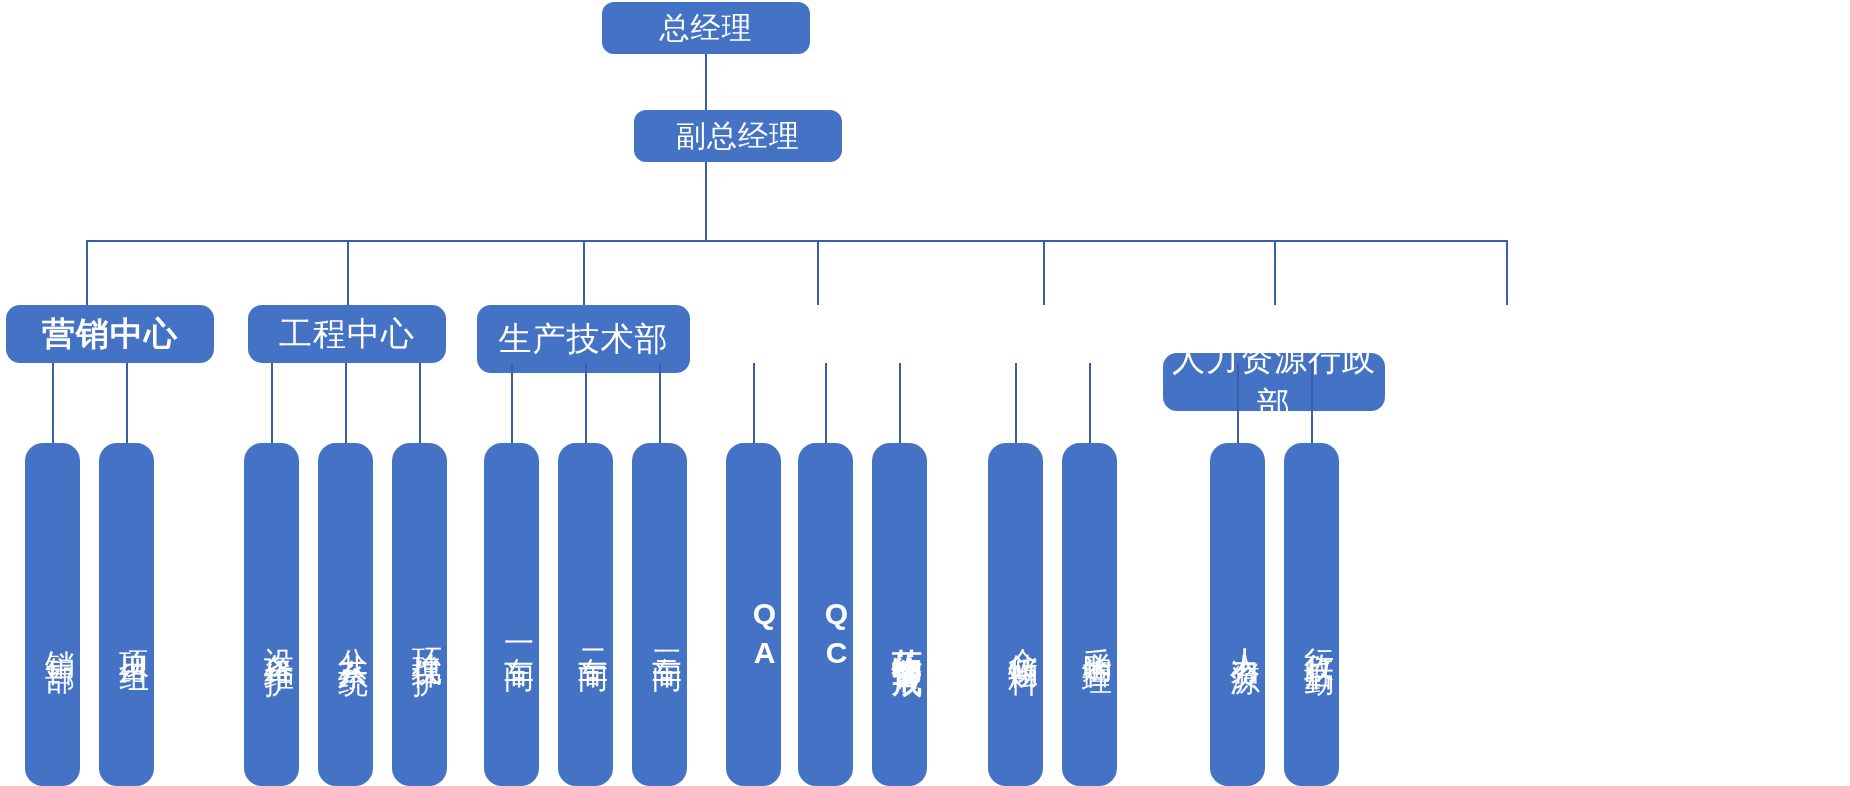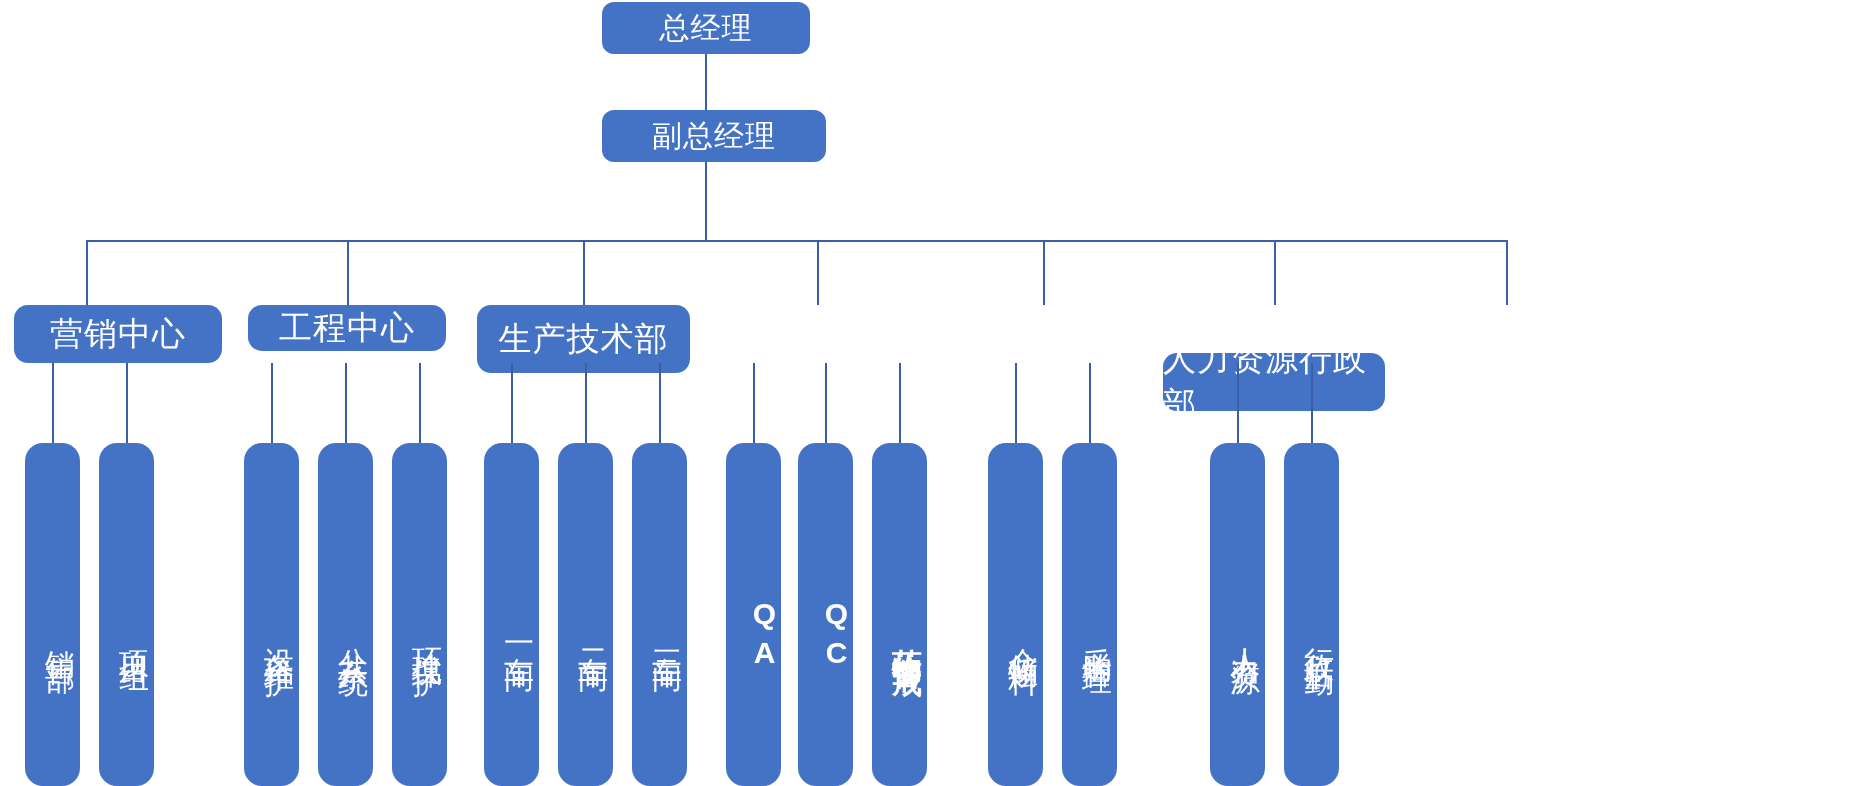--- a/index.html
+++ b/index.html
@@ -18,21 +18,21 @@
     overflow: hidden;
   }
   .node {
     position: absolute;
     background: #4472C4;
     color: #ffffff;
     box-sizing: border-box;
     display: flex;
     align-items: center;
     justify-content: center;
-    text-align: left;
+    text-align: center;
   }
   .node-top {
     border-radius: 12px;
     font-size: 30px;
     letter-spacing: 1px;
   }
   .node-dept {
     border-radius: 14px;
     font-size: 33px;
     letter-spacing: 1px;
@@ -58,39 +58,39 @@
   .h-line { height: 2px; }
 </style>
 </head>
 <body>
 
 <div id="chart-root">
     <div class="node node-top" style="left: 602px; top: 2px; width: 208px; height: 52px;">
       <span>总经理</span>
     </div>
     <div class="connector v-line" style="left: 705px; top: 54px; height: 56px;"></div>
-    <div class="node node-top" style="left: 602px; top: 110px; width: 224px; height: 52px;">
+    <div class="node node-top" style="left: 634px; top: 110px; width: 208px; height: 52px;">
       <span>副总经理</span>
     </div>
     <div class="connector v-line" style="left: 705px; top: 162px; height: 78px;"></div>
     <div class="connector h-line" style="left: 86px; top: 240px; width: 1420px;"></div>
     <div class="connector v-line" style="left: 86px; top: 240px; height: 65px;"></div>
-    <div class="node node-dept" style="left: 14px; top: 305px; width: 208px; height: 58px;">
+    <div class="node node-dept" style="left: 6px; top: 305px; width: 208px; height: 58px; font-weight: bold;">
       <span>营销中心</span>
     </div>
     <div class="connector v-line" style="left: 52px; top: 363px; height: 80px;"></div>
     <div class="node node-leaf" style="left: 25px; top: 443px; width: 55px; height: 343px;">
       <span>销售部</span>
     </div>
     <div class="connector v-line" style="left: 126px; top: 363px; height: 80px;"></div>
     <div class="node node-leaf" style="left: 99px; top: 443px; width: 55px; height: 343px;">
       <span>项目组</span>
     </div>
     <div class="connector v-line" style="left: 347px; top: 240px; height: 65px;"></div>
-    <div class="node node-dept" style="left: 248px; top: 305px; width: 198px; height: 46px;">
+    <div class="node node-dept" style="left: 248px; top: 305px; width: 198px; height: 58px;">
       <span>工程中心</span>
     </div>
     <div class="connector v-line" style="left: 271px; top: 363px; height: 80px;"></div>
     <div class="node node-leaf" style="left: 244px; top: 443px; width: 55px; height: 343px;">
       <span>设备维护</span>
     </div>
     <div class="connector v-line" style="left: 345px; top: 363px; height: 80px;"></div>
     <div class="node node-leaf" style="left: 318px; top: 443px; width: 55px; height: 343px;">
       <span>公共系统</span>
     </div>

